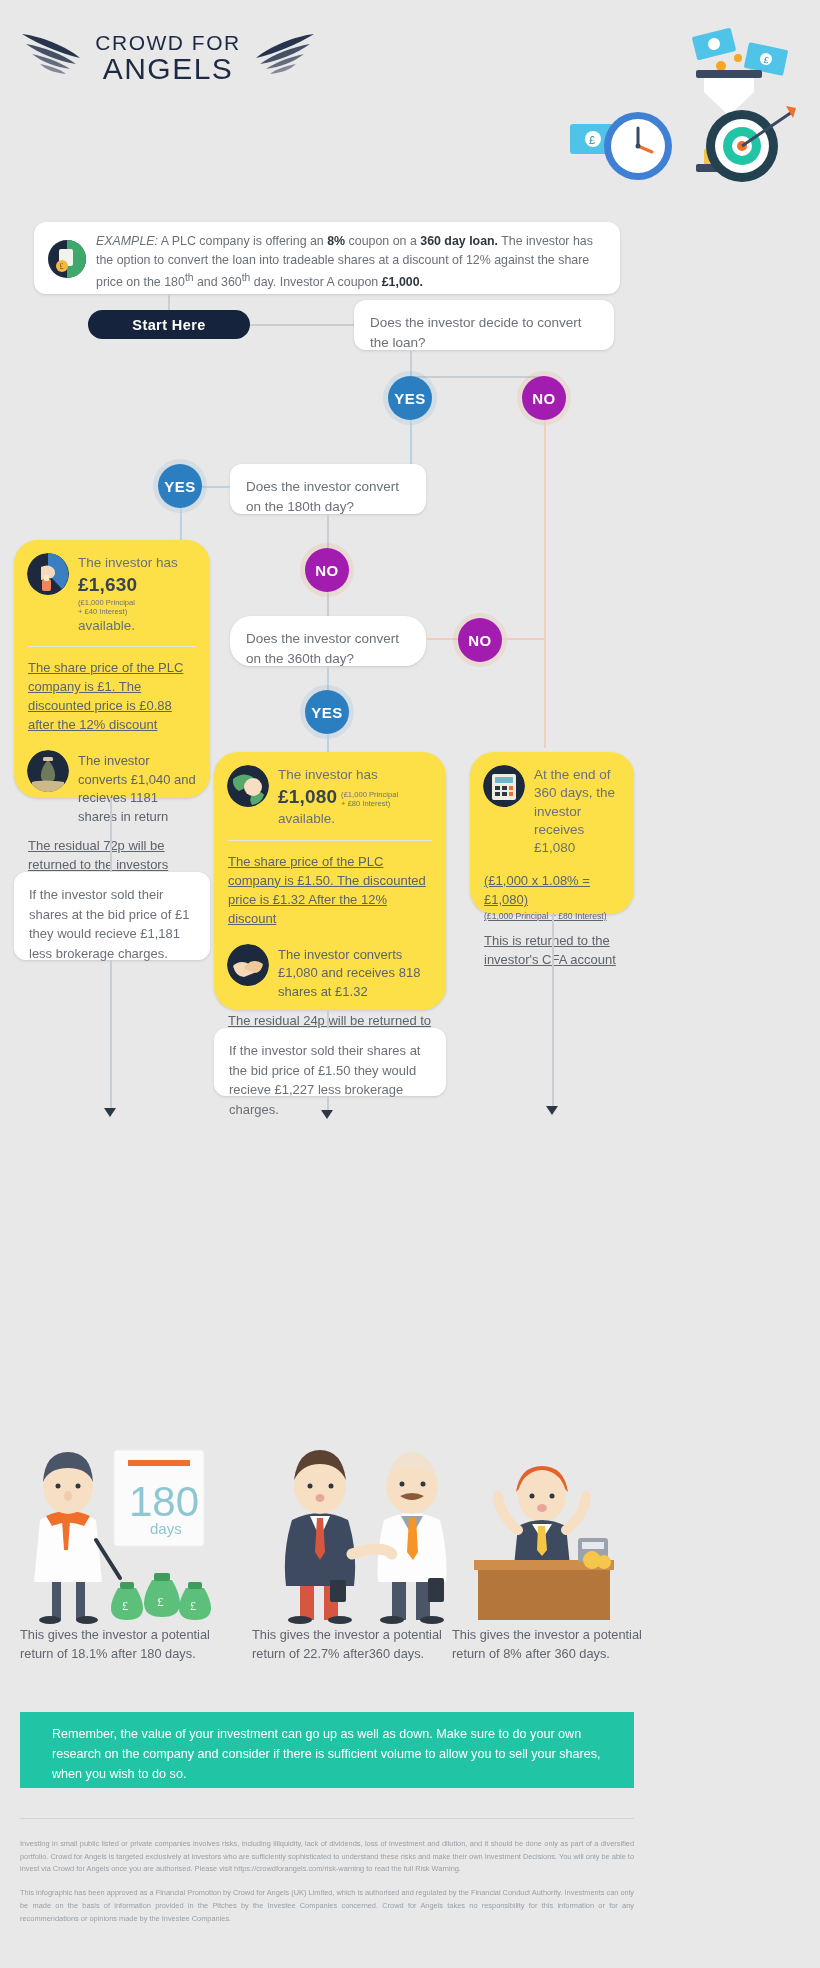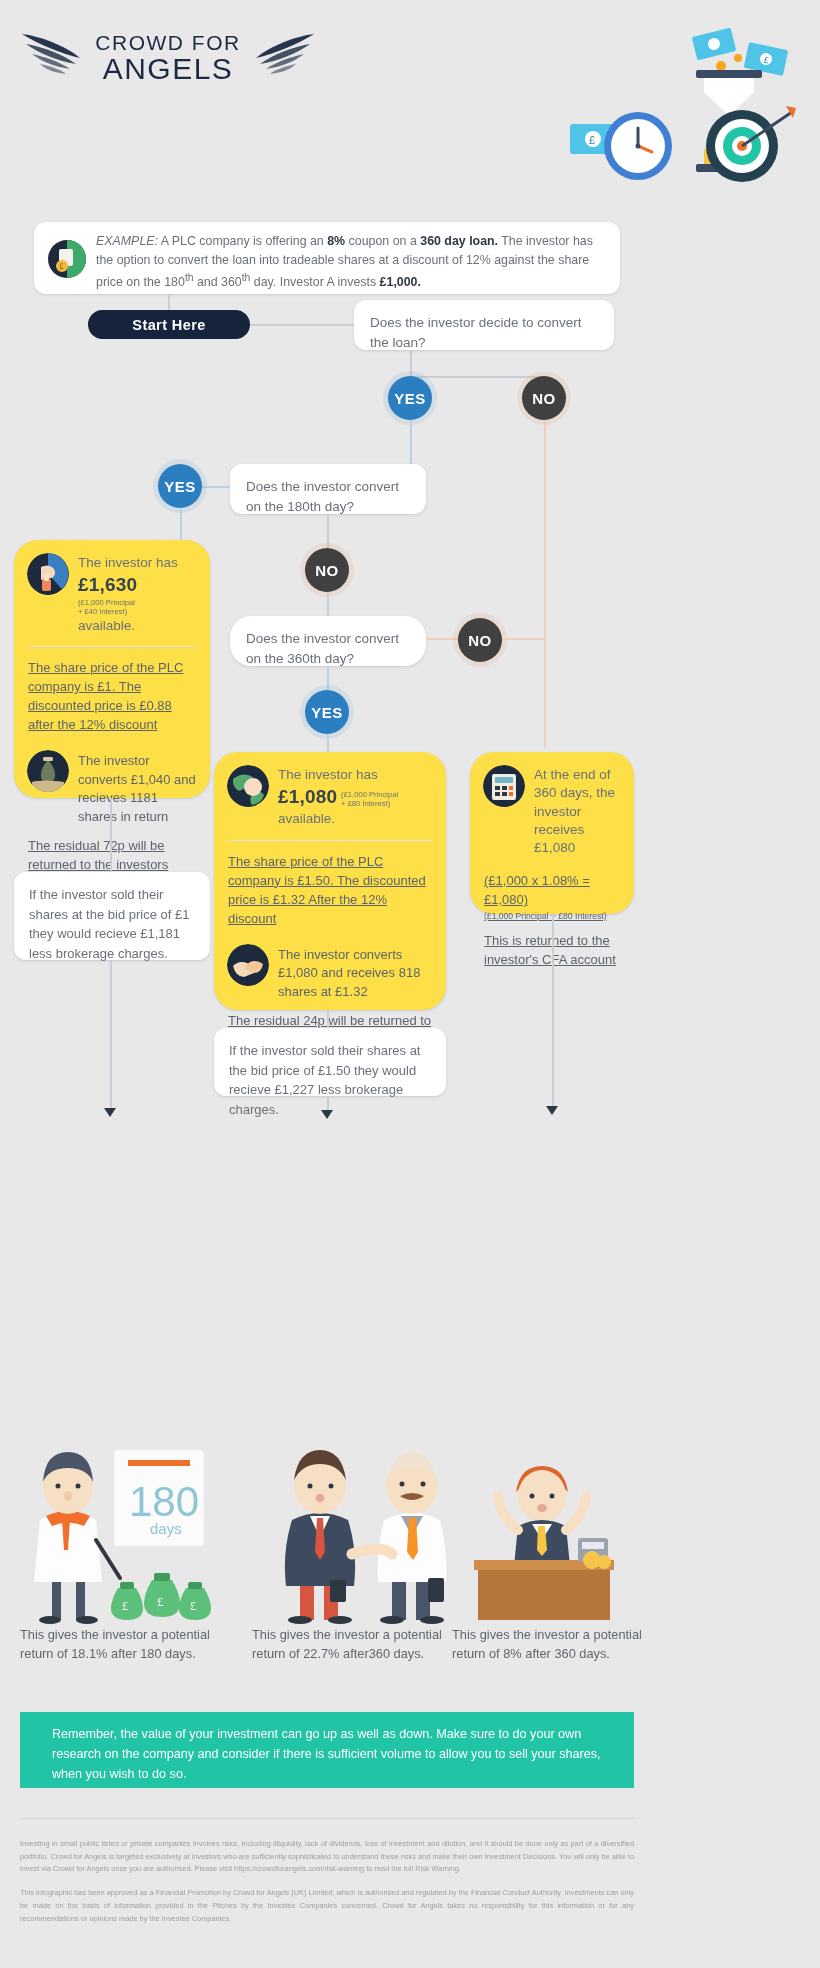--- a/index.html
+++ b/index.html
@@ -53,21 +53,21 @@
     background:#16233c; border-radius:15px; color:#fff;
     font-size:14.5px; font-weight:700; letter-spacing:.4px;
     display:flex; align-items:center; justify-content:center;
   }
 
   
   .pill { position:absolute; width:44px; height:44px; border-radius:50%;
           display:flex; align-items:center; justify-content:center;
           color:#fff; font-size:15px; font-weight:700; letter-spacing:.5px; }
   .pill.yes { background:#2b7fc0; box-shadow:0 0 0 5px rgba(43,127,192,.10); }
-  .pill.no  { background:#404040; box-shadow:0 0 0 5px rgba(240,112,43,.10); }
+  .pill.no  { background:#a21caf; box-shadow:0 0 0 5px rgba(240,112,43,.10); }
 
   
   .ln { position:absolute; background:#c9ced4; }
   .ln.v { width:1.5px; }
   .ln.h { height:1.5px; }
   .ln.blue { background:#b9d2e6; }
   .ln.orange { background:#f3cdbb; }
 
   .arrowdown { position:absolute; width:0;height:0;
                border-left:6px solid transparent; border-right:6px solid transparent;
@@ -180,21 +180,21 @@
   </svg>
 
   <div class="example">
     <svg class="ex-ico" viewBox="0 0 38 38">
       <circle cx="19" cy="19" r="19" fill="#1d2a3d"></circle>
       <path d="M19 0 a19 19 0 0 1 0 38 Z" fill="#3fa86b"></path>
       <rect x="11" y="9" width="14" height="17" rx="2" fill="#f3f3ee"></rect>
       <circle cx="14" cy="26" r="6" fill="#f5b940"></circle>
       <text x="11.5" y="29" font-size="8" fill="#7a5a10" font-family="Liberation Serif">£</text>
     </svg>
-    <span><i>EXAMPLE:</i></span><span> A PLC company is offering an </span><b>8%</b><span> coupon on a </span><b>360 day loan.</b><span> The investor has the option to convert the loan into tradeable shares at a discount of 12% against the share price on the 180</span><sup>th</sup><span> and 360</span><sup>th</sup><span> day. Investor A invests </span><b>£1,000.</b>
+    <span><i>EXAMPLE:</i></span><span> A PLC company is offering an </span><b>8%</b><span> coupon on a </span><b>360 day loan.</b><span> The investor has the option to convert the loan into tradeable shares at a discount of 12% against the share price on the 180</span><sup>th</sup><span> and 360</span><sup>th</sup><span> day. Investor A coupon </span><b>£1,000.</b>
   </div>
 
   <div class="ln v" style="left:168px; top:294px; height:16px;"></div>
 
   <div class="start-here">Start Here</div>
 
   <div class="ln h" style="left:250px; top:324px; width:105px;"></div>
 
   <div class="qbox" style="left:354px; top:300px; width:260px; height:50px;">Does the investor decide to convert the loan?</div>
 

